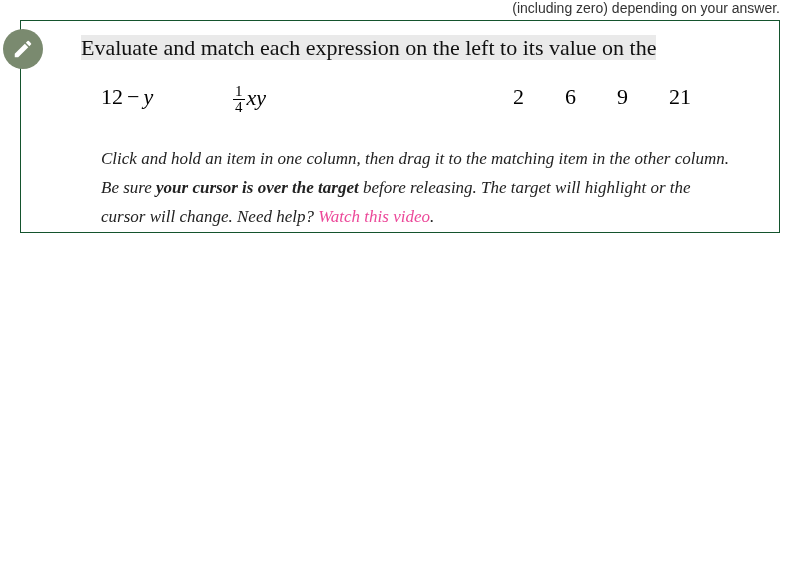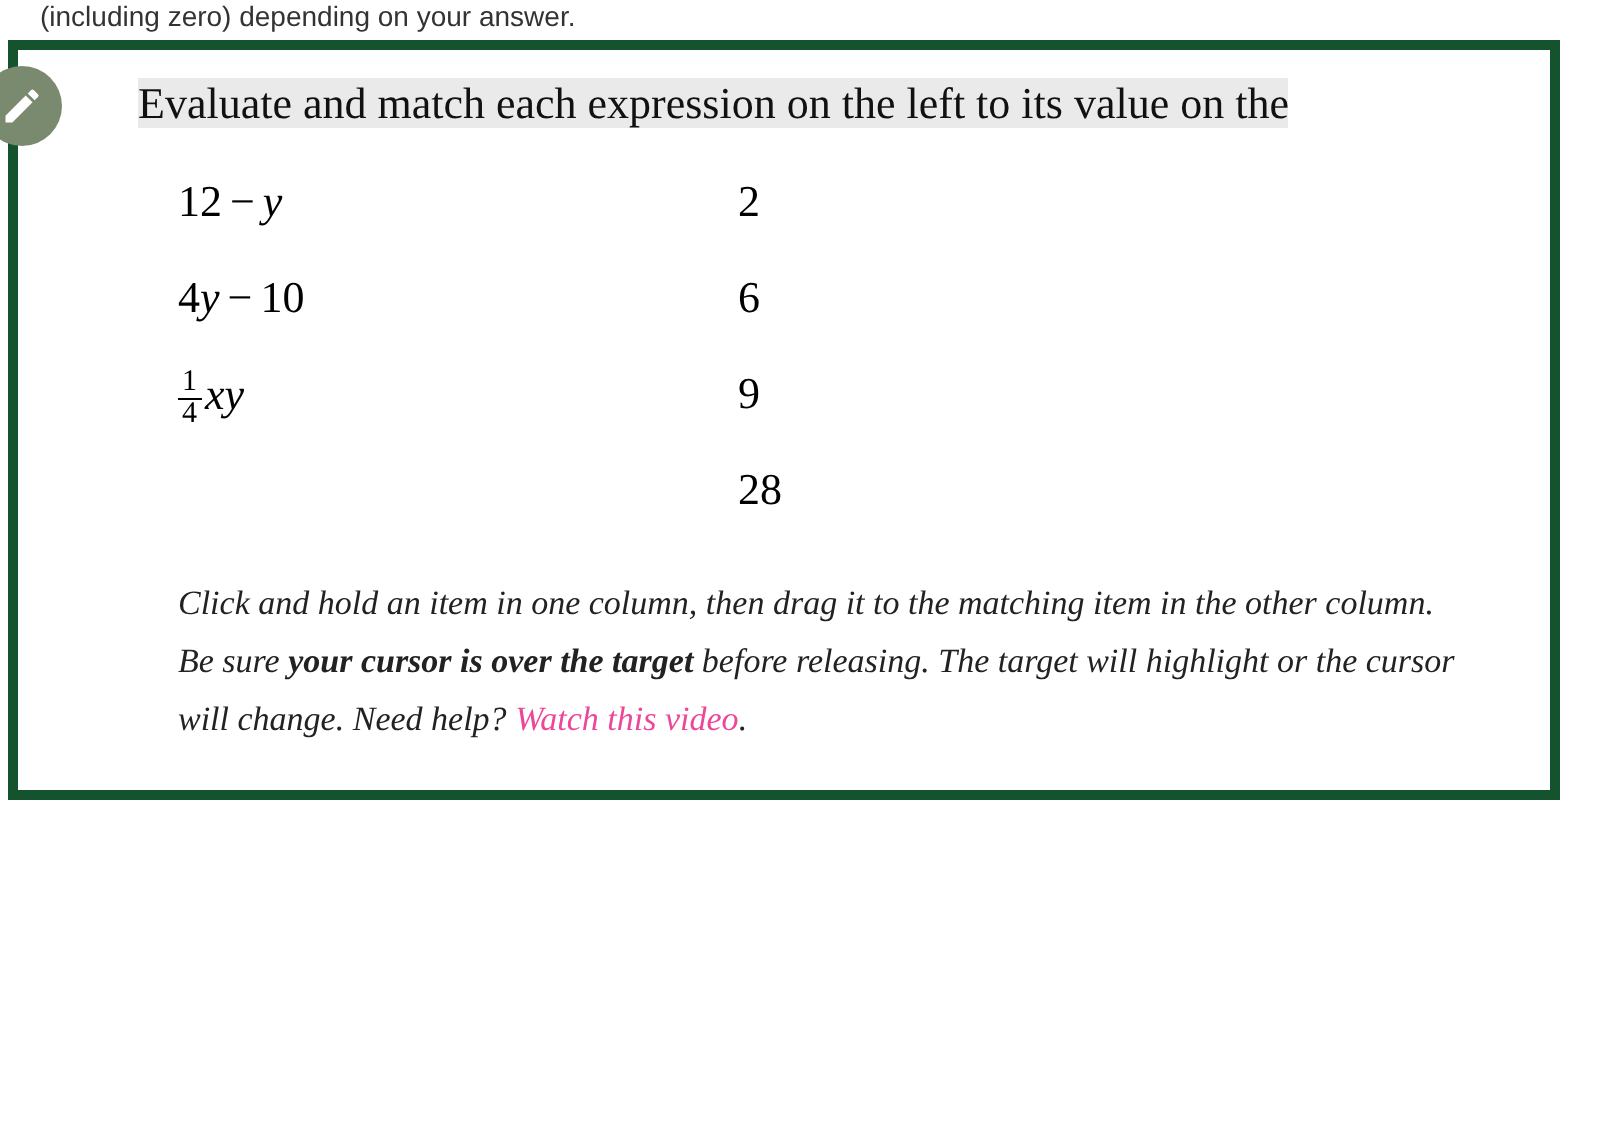--- a/index.html
+++ b/index.html
@@ -8,26 +8,26 @@
       background: #fff;
       width: 800px;
       height: 563px;
       position: relative;
     }
     .top-fragment {
       font-size: 14px;
       color: #333;
       padding: 0 20px;
       font-family: Arial, sans-serif;
+      text-align: right;
     }
     .question-card {
-      border: 5px solid #14532d;
-      margin: 4px 20px 0 4px;
+      border: 1px solid #14532d;
+      margin: 4px 20px 0 20px;
       position: relative;
-      padding-bottom: 20px;
     }
     .pencil-badge {
       position: absolute;
       left: -18px;
       top: 8px;
       width: 40px;
       height: 40px;
       border-radius: 50%;
       background: #7a8a6f;
       display: flex;
@@ -41,21 +41,21 @@
       padding: 10px 20px 10px 60px;
       color: #111;
     }
     .prompt .hl { background: #eaeaea; }
     .prompt .mvar { font-style: italic; font-family: 'Times New Roman', serif; }
     .columns {
       display: flex;
       padding: 10px 40px 0 80px;
       gap: 160px;
     }
-    .col { display: flex; flex-direction: column; gap: 22px; }
+    .col { display: flex; flex-direction: row; gap: 12px; }
     .expr {
       font-size: 22px;
       font-family: 'Times New Roman', serif;
       font-style: italic;
       cursor: move;
       min-width: 120px;
     }
     .expr .num { font-style: normal; }
     .expr .minus { font-style: normal; padding: 0 4px; }
     .frac {
@@ -117,34 +117,31 @@
   <div class="prompt">
     <span class="hl">Evaluate and match each expression on the left to its value on the</span><br>
   </div>
 
   <div class="columns">
     <div class="col">
       <div class="expr">
         <span class="num">12</span><span class="minus">−</span><span>y</span>
       </div>
       <div class="expr">
-        <span class="num">4</span><span>y</span><span class="minus">−</span><span class="num">10</span>
-      </div>
-      <div class="expr">
         <span class="frac">
             <span class="top">1</span>
             <span class="bot">4</span>
           </span><span>x</span><span>y</span>
       </div>
     </div>
     <div class="col">
       <div class="val">2</div>
       <div class="val">6</div>
       <div class="val">9</div>
-      <div class="val">28</div>
+      <div class="val">21</div>
     </div>
   </div>
 
   <div class="bottom-row">
     <div class="instructions">
       <span>Click and hold an item in one column, then drag it to the matching item in the other column. Be sure </span><span class="bold">your cursor is over the target</span><span> before releasing. The target will highlight or the cursor will change. Need help? </span><span class="link">Watch this video</span><span>.</span>
     </div>
   </div>
 </div>
 

